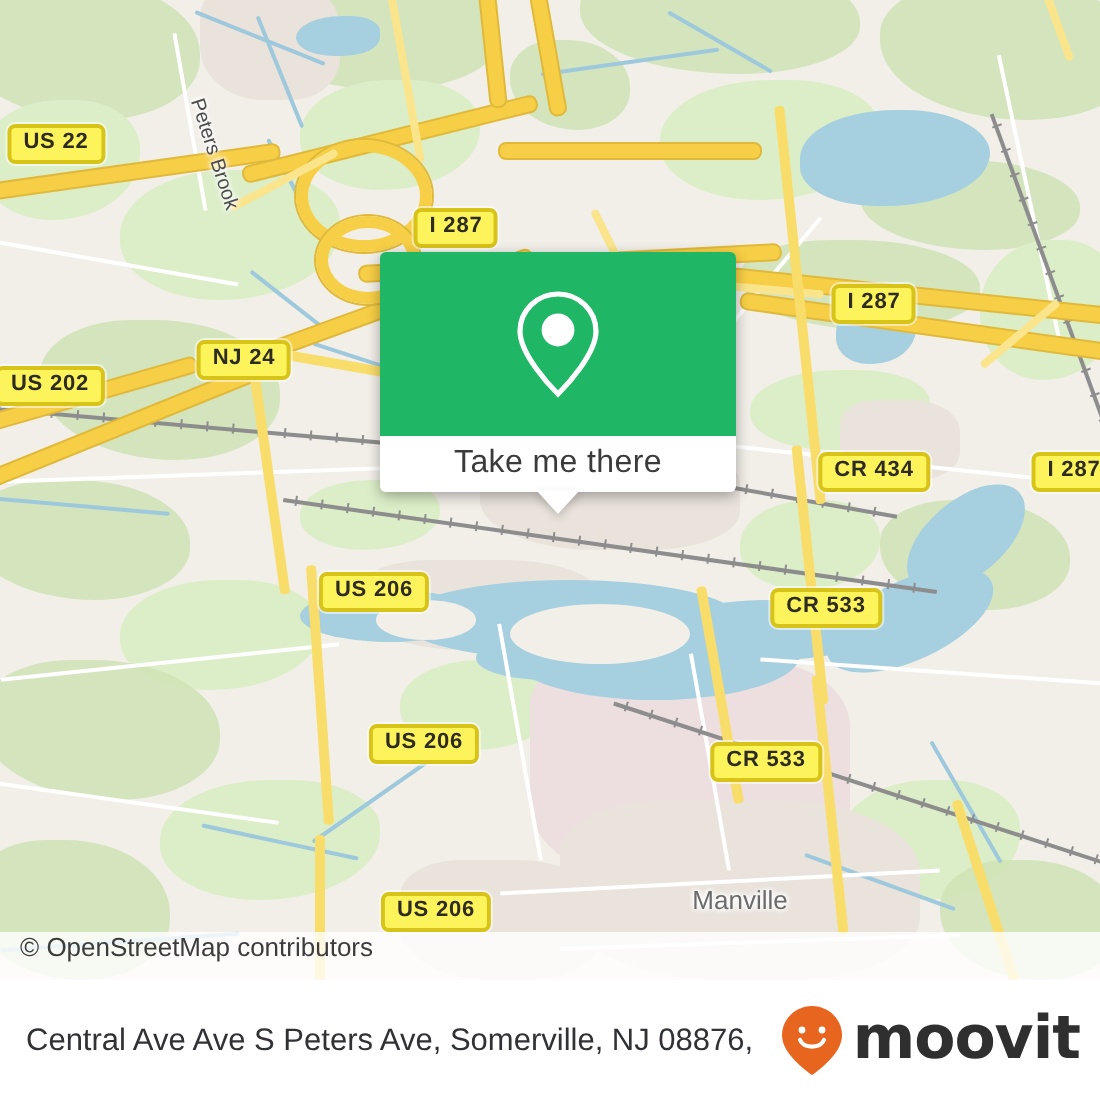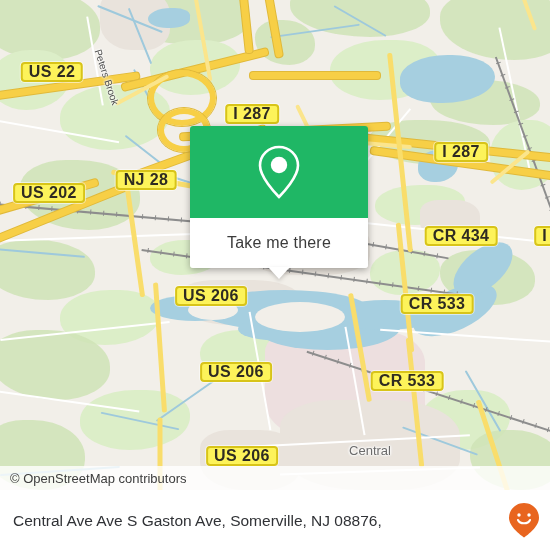--- a/index.html
+++ b/index.html
@@ -35,30 +35,29 @@
   .railtick{position:absolute;background:#8d8d8d;width:1px;height:5px;}
   .stream{position:absolute;background:#9ec9dc;height:2px;border-radius:1px;}
 
   
   .shield{
     position:absolute;
     background:#fdf35a;
     border:2px solid #d8c419;
     border-radius:4px;
     color:#2e2b22;
-    font-size:16px;
+    font-size:11px;
     font-weight:bold;
     letter-spacing:.4px;
     padding:1px 6px 2px 6px;
     line-height:13px;
     white-space:nowrap;
     font-family:"Liberation Sans", sans-serif;
     transform:translate(-50%,-50%);
     box-shadow:0 0 0 1px rgba(255,255,255,.55);
-    margin-left:24px;
   }
   .placelbl{
     position:absolute;
     color:#6b6b6b;
     font-size:13px;
     white-space:nowrap;
     transform:translate(-50%,-50%);
     text-shadow:0 0 3px #fff,0 0 3px #fff,0 0 3px #fff,0 0 2px #fff;
     font-family:"Liberation Sans", sans-serif;
   }
@@ -82,21 +81,21 @@
     z-index:40;
   }
   .card-top{
     background:#1fb765;
     height:92px;
     border-radius:3px 3px 0 0;
     display:flex;align-items:center;justify-content:center;
   }
   .card-bottom{
     background:#ffffff;
-    height:50px;
+    height:28px;
     border-radius:0 0 3px 3px;
     display:flex;align-items:center;justify-content:center;
     position:relative;
   }
   .card-label{
     color:#3b3b3b;
     font-size:16px;
     letter-spacing:.2px;
     font-family:"Liberation Sans", sans-serif;
   }
@@ -107,21 +106,21 @@
     border-left:11px solid transparent;
     border-right:11px solid transparent;
     border-top:12px solid #ffffff;
     filter:drop-shadow(0 2px 2px rgba(0,0,0,.18));
   }
 
   
   .attrib{
     position:absolute;left:0;top:466px;width:550px;height:24px;
     background:rgba(255,255,255,.80);
-    display:flex;align-items:center;
+    display:flex;
     z-index:30;
   }
   .attrib span{
     color:#3c3c3c;font-size:13px;padding-left:10px;
     font-family:"Liberation Sans", sans-serif;
   }
 
   
   .footer{
     position:absolute;left:0;top:490px;width:550px;height:60px;
@@ -389,34 +388,34 @@
       <div class="trunk" style="left:340px;top:285px;width:130px;transform:rotate(84deg);"></div>
       <div class="trunk" style="left:350px;top:400px;width:130px;transform:rotate(84deg);"></div>
       <div class="trunk" style="left:440px;top:450px;width:110px;transform:rotate(72deg);"></div>
 
       <div class="motorthin" style="left:495px;top:0px;width:60px;transform:rotate(70deg);"></div>
     </div>
 
     <div class="map-layer" id="shield-layer">
         <div class="shield" style="left: 28px; top: 72px;">US 22</div>
         <div class="shield" style="left: 25px; top: 193px;">US 202</div>
-        <div class="shield" style="left: 122px; top: 180px;">NJ 28</div>
+        <div class="shield" style="left: 122px; top: 180px;">NJ 24</div>
         <div class="shield" style="left: 228px; top: 114px;">I 287</div>
         <div class="shield" style="left: 437px; top: 152px;">I 287</div>
         <div class="shield" style="left: 437px; top: 236px;">CR 434</div>
         <div class="shield" style="left: 537px; top: 236px;">I 287</div>
         <div class="shield" style="left: 187px; top: 296px;">US 206</div>
         <div class="shield" style="left: 413px; top: 304px;">CR 533</div>
         <div class="shield" style="left: 212px; top: 372px;">US 206</div>
         <div class="shield" style="left: 383px; top: 381px;">CR 533</div>
         <div class="shield" style="left: 218px; top: 456px;">US 206</div>
       </div>
 
     <div class="map-layer" id="label-layer">
-        <div class="placelbl" style="left: 370px; top: 450px;">Central</div>
+        <div class="placelbl" style="left: 370px; top: 450px;">Manville</div>
         <div class="brooklbl" style="left: 103px; top: 48px;">Peters Brook</div>
       </div>
 
     <div class="card">
       <div class="card-top">
         <svg width="48" height="58" viewBox="0 0 48 58">
           <path d="M24 4 C13.5 4 5 12.3 5 22.6 C5 34 20 50 24 54 C28 50 43 34 43 22.6 C43 12.3 34.5 4 24 4 Z" fill="none" stroke="#ffffff" stroke-width="2.6"></path>
           <circle cx="24" cy="22" r="8.2" fill="#ffffff"></circle>
         </svg>
       </div>
@@ -426,25 +425,26 @@
       </div>
     </div>
 
     <div class="attrib">
       <span>© OpenStreetMap contributors</span>
     </div>
   </div>
 
   <div class="footer">
     <div class="footer-text">
-      <div>Central Ave Ave S Gaston Ave, Somerville, NJ 08876,</div>
+      <div>Central Ave Ave S Peters Ave, Somerville, NJ 08876,</div>
     </div>
     <div class="brand">
       <svg width="32" height="36" viewBox="0 0 32 36">
         <path d="M16 1 C7.7 1 1 7.6 1 15.7 C1 24.5 12.5 33 16 35.5 C19.5 33 31 24.5 31 15.7 C31 7.6 24.3 1 16 1 Z" fill="#e8651f"></path>
         <circle cx="11" cy="13" r="1.7" fill="#ffffff"></circle>
         <circle cx="21" cy="13" r="1.7" fill="#ffffff"></circle>
         <path d="M10 18 C12 22.4 20 22.4 22 18" fill="none" stroke="#ffffff" stroke-width="2.1" stroke-linecap="round"></path>
       </svg>
+      <span class="brand-word">moovit</span>
     </div>
   </div>
 
 </div>
 
 </body></html>

